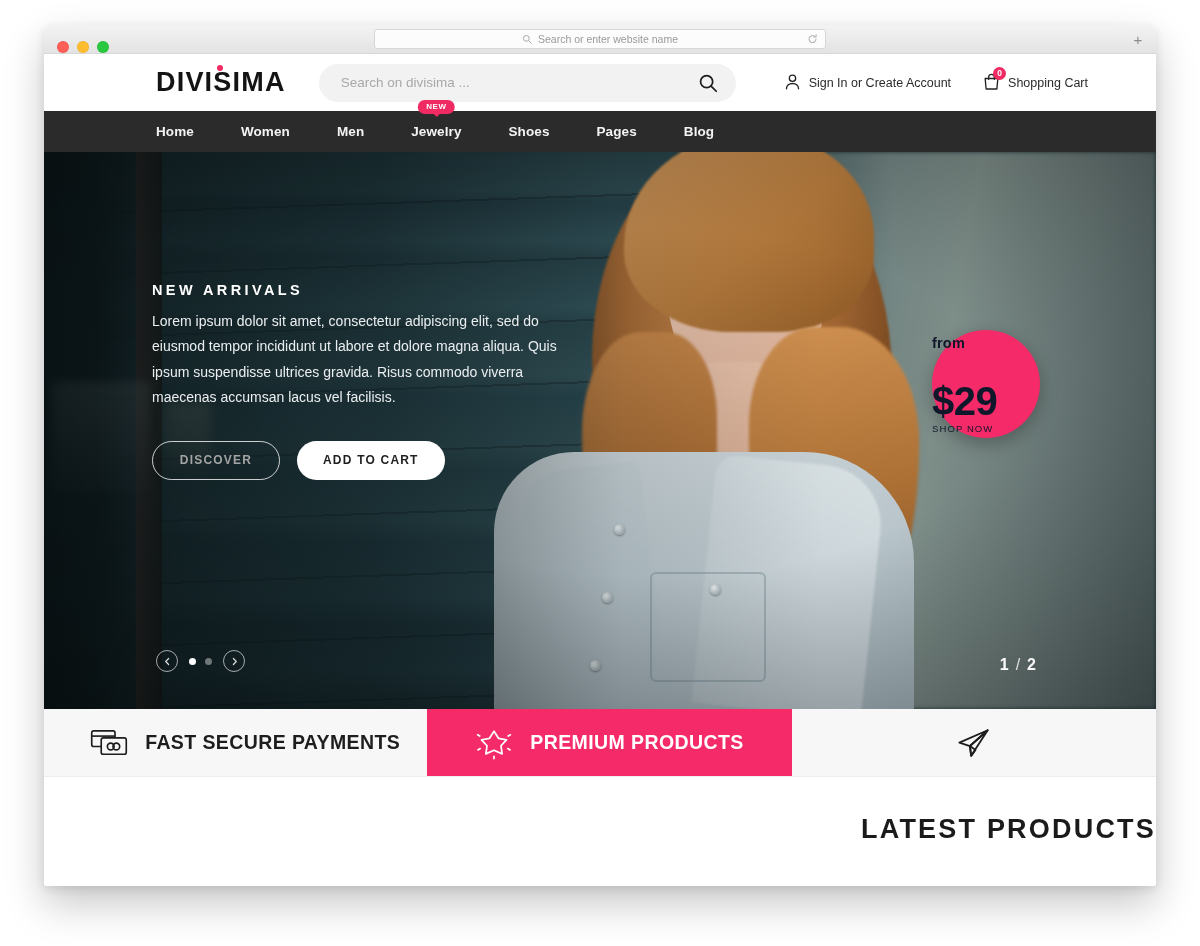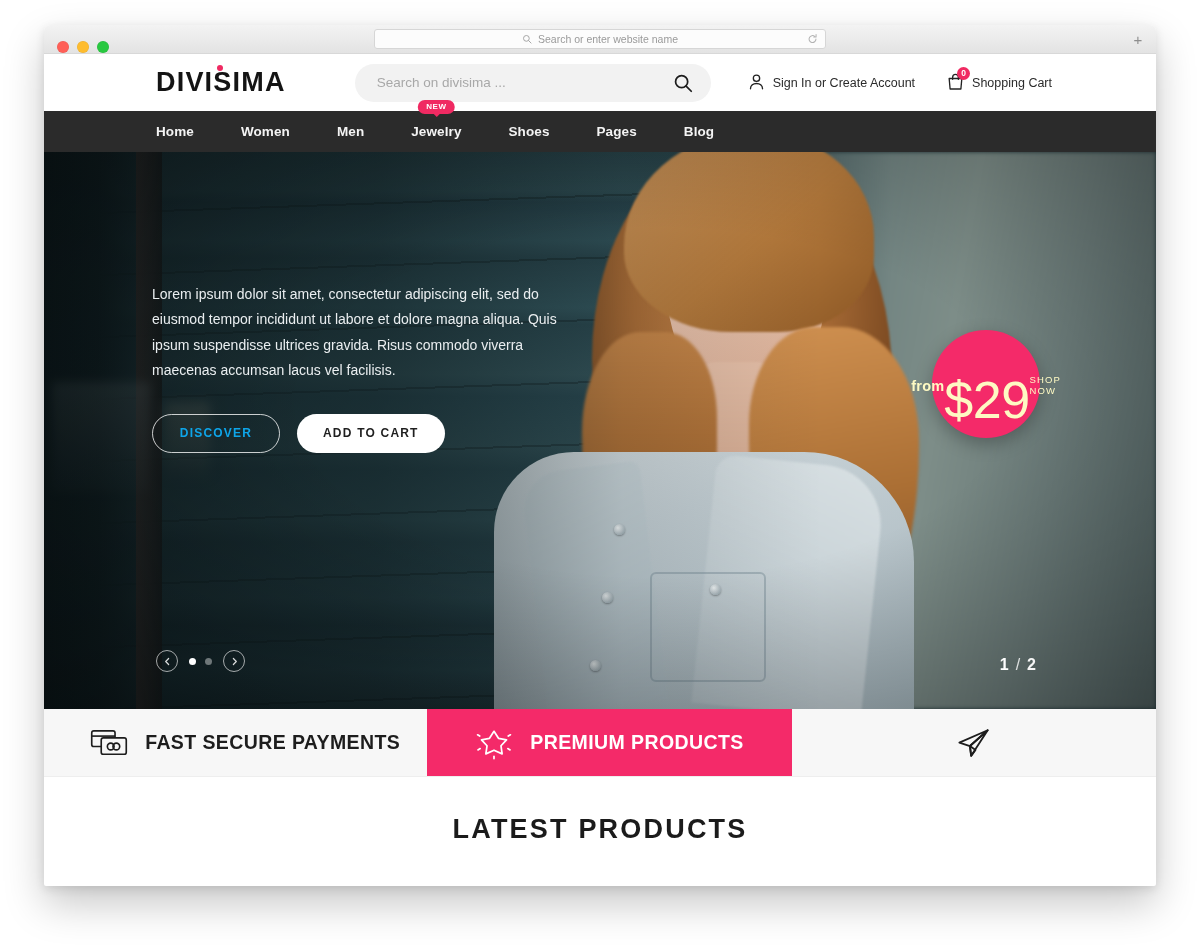--- a/index.html
+++ b/index.html
@@ -72,21 +72,20 @@
     background: #d8d8d8;
   }
 
   
   .site-header {
     height: 57px;
     background: #fff;
     display: flex; align-items: center;
     padding: 0 0 0 0;
     position: relative;
-    gap: 36px;
   }
   .brand {
     margin-left: 112px;
     position: relative;
     font-family: "Liberation Sans", sans-serif;
     font-weight: bold;
     font-size: 27px;
     letter-spacing: 1.2px;
     color: #141414;
     line-height: 1;
@@ -116,21 +115,21 @@
   }
   .search-pill-input::placeholder { color: #a8a8a8; }
   .search-pill-btn {
     width: 24px; height: 24px; flex: none;
     display: flex; align-items: center; justify-content: center;
     color: #1d1d1d;
   }
 
   .header-actions {
     margin-left: auto;
-    margin-right: 104px;
+    margin-right: 68px;
     display: flex; align-items: center; gap: 31px;
   }
   .hdr-action {
     display: flex; align-items: center; gap: 7px;
     font-size: 12.5px; color: #2b2b2b;
     white-space: nowrap;
   }
   .hdr-action .ic { width: 19px; height: 21px; flex: none; position: relative; color:#232323; }
   .cart-badge {
     position: absolute; right: -5px; top: -5px;
@@ -387,35 +386,35 @@
   }
   .hero-btns { display: flex; gap: 17px; }
   .btn-pill {
     height: 39px; min-width: 128px;
     border-radius: 20px;
     display: inline-flex; align-items: center; justify-content: center;
     font-size: 12px; font-weight: bold; letter-spacing: 1.2px;
     cursor: pointer; padding: 0 26px;
     white-space: nowrap;
   }
-  .btn-ghost { border: 1.5px solid rgba(255,255,255,.78); color: #0ea5e9; background: transparent; }
+  .btn-ghost { border: 1.5px solid rgba(255,255,255,.78); color: #a3a3a3; background: transparent; }
   .btn-solid { background: #fff; color: #1f1f1f; border: 0; }
 
   .price-badge {
     position: absolute;
     right: 116px; top: 178px;
     width: 108px; height: 108px;
     border-radius: 50%;
     background: #f42a69;
-    color: #fef9c3;
-    display: flex; align-items: center; justify-content: center;
+    color: #0f172a;
+    display: flex; flex-direction: column; justify-content: center;
     box-shadow: 0 6px 18px rgba(0,0,0,.28);
   }
   .price-from { font-size: 14.5px; font-weight: bold; margin-bottom: -3px; letter-spacing:.2px; }
-  .price-amount { font-size: 52px; font-weight: normal; line-height: 1.05; letter-spacing: -.5px; margin-top: 32px; }
+  .price-amount { font-size: 40px; font-weight: bold; line-height: 1.05; letter-spacing: -.5px; margin-top: 32px; }
   .price-shop { font-size: 9.5px; letter-spacing: 1.1px; margin-top: 1px; }
 
   .carousel-ctrls {
     position: absolute; left: 112px; bottom: 37px;
     display: flex; align-items: center; gap: 11px;
   }
   .arrow-btn {
     width: 22px; height: 22px; border-radius: 50%;
     border: 1.3px solid rgba(255,255,255,.62);
     color: rgba(255,255,255,.85);
@@ -447,21 +446,21 @@
     font-size: 19.5px; font-weight: bold; letter-spacing: .4px;
     color: #1d1d1d;
   }
   .feature.highlight { background: #f42a69; color: #ffffff; }
   .feature .fic { width: 38px; height: 34px; flex: none; }
 
   
   .latest {
     background: #fff;
     height: 104px;
-    display: flex; align-items: center; justify-content: center;
+    display: flex; align-items: center; justify-content: flex-end;
   }
   .latest-title {
     font-size: 27px; font-weight: bold;
     letter-spacing: 2.2px;
     color: #1b1b1b;
   }
 </style>
 </head>
 <body>
 
@@ -575,20 +574,21 @@
           <span class="btn-stud" style="left:128px; top:440px;"></span>
           <span class="btn-stud" style="left:116px; top:508px;"></span>
           <span class="btn-stud" style="left:236px; top:432px;"></span>
         </div>
 
         <div class="hero-shade"></div>
         <div class="hero-vignette"></div>
       </div>
 
       <div class="hero-content">
+        <div class="hero-eyebrow">NEW ARRIVALS</div>
         <div class="hero-copy">Lorem ipsum dolor sit amet, consectetur adipiscing elit, sed do eiusmod tempor incididunt ut labore et dolore magna aliqua. Quis ipsum suspendisse ultrices gravida. Risus commodo viverra maecenas accumsan lacus vel facilisis.</div>
         <div class="hero-btns">
           <button class="btn-pill btn-ghost">DISCOVER</button>
           <button class="btn-pill btn-solid">ADD TO CART</button>
         </div>
       </div>
 
       <div class="price-badge">
         <div class="price-from">from</div>
         <div class="price-amount">$29</div>

